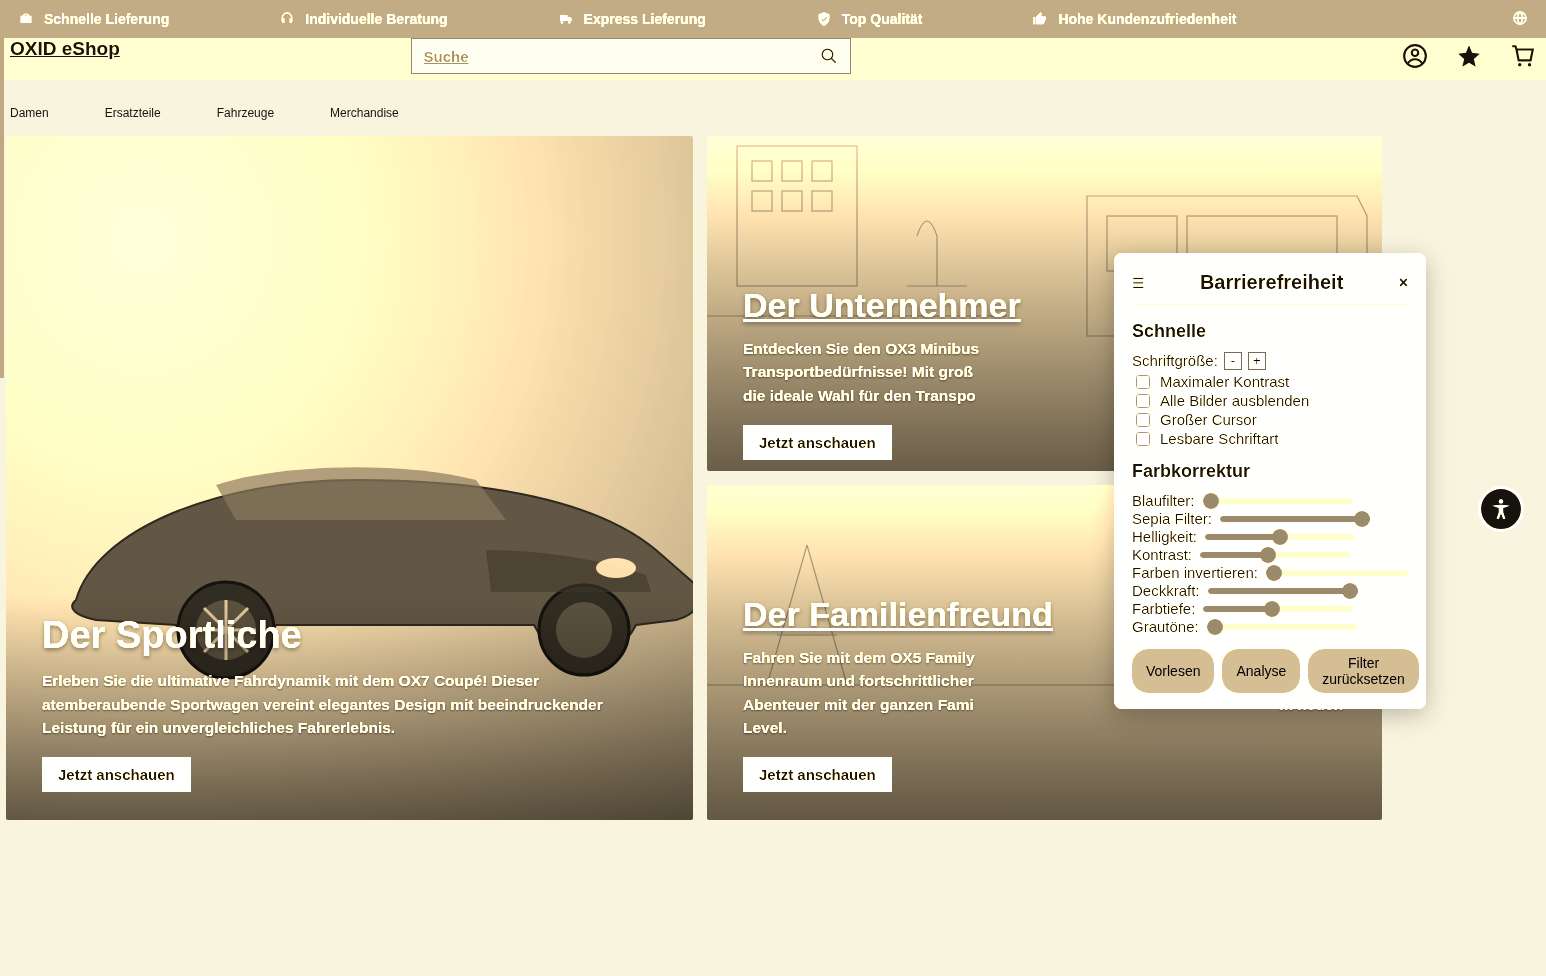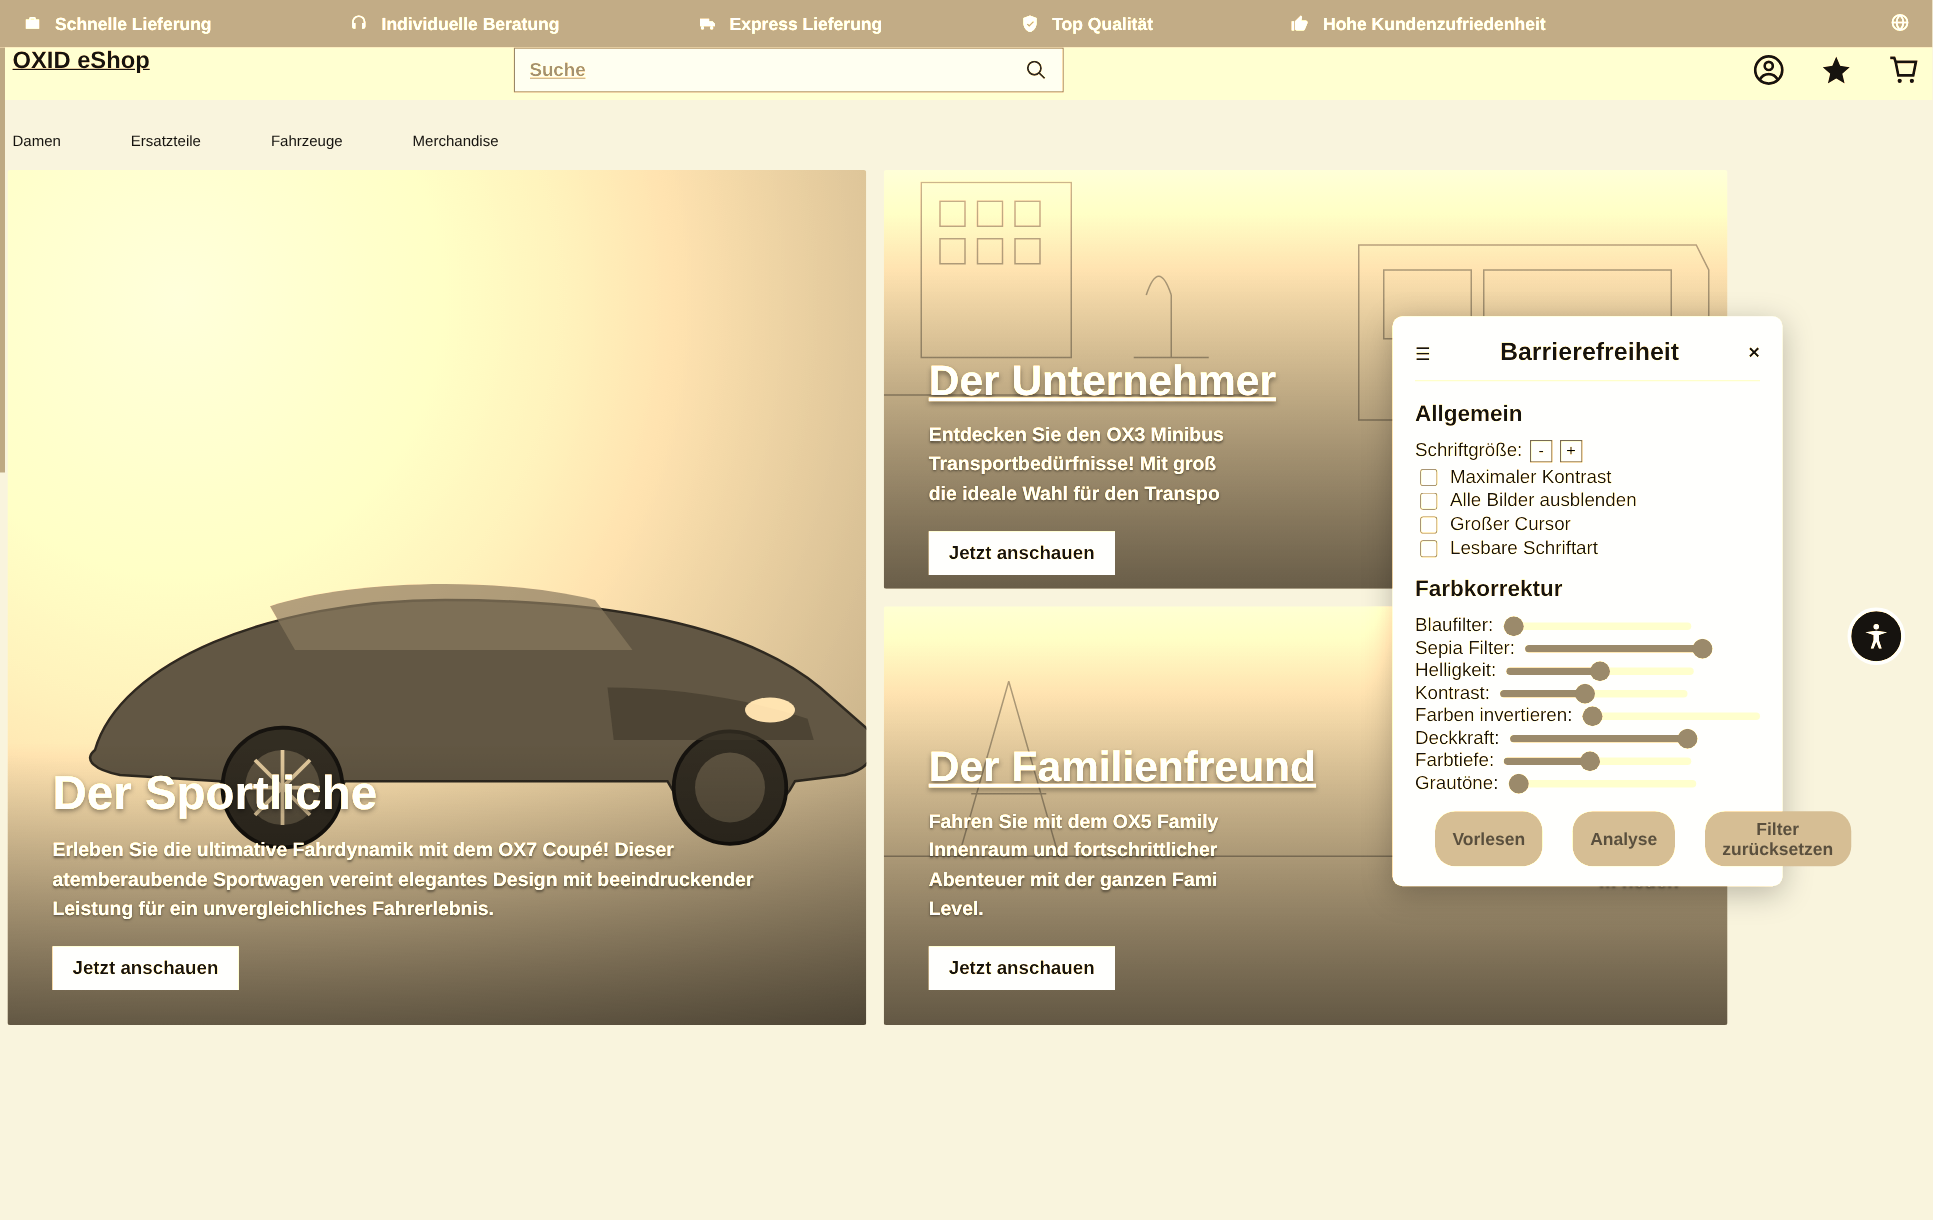--- a/index.html
+++ b/index.html
@@ -131,21 +131,21 @@
     height: 6px; flex: 1; max-width: 150px;
     background: linear-gradient(to right, #1a73ff var(--val,50%), #cfcfcf var(--val,50%));
     border-radius: 3px; outline: none;
   }
   .srow input[type=range]::-webkit-slider-thumb {
     -webkit-appearance: none; width: 16px; height: 16px; border-radius: 50%; background: #1a73ff; border: none;
   }
   .srow input[type=range]::-moz-range-thumb { width: 16px; height: 16px; border-radius: 50%; background: #1a73ff; border: none; }
 
   .a11y-buttons { display: flex; gap: 8px; margin-top: 14px; }
-  .pill { background: #e08a2c; color: #701a75; border: none; border-radius: 16px; padding: 6px 14px; font-size: 14px; font-weight: 700; cursor: pointer; margin-left: 16px;}
+  .pill { background: #e08a2c; color: #000000; border: none; border-radius: 16px; padding: 6px 14px; font-size: 14px; font-weight: 400; cursor: pointer;}
 
   
   .a11y-fab {
     position: absolute; right: 22px; top: 486px;
     width: 46px; height: 46px; border-radius: 50%;
     background: #111; display: flex; align-items: center; justify-content: center;
     border: 3px solid #fff; z-index: 40; cursor: pointer;
   }
   .a11y-fab svg { fill: #fff; width: 26px; height: 26px; }
 
@@ -322,21 +322,21 @@
     </svg>
 </div>
 
 <div class="a11y-panel">
   <div class="a11y-head">
     <span class="burger">☰</span>
     <span class="ttl">Barrierefreiheit</span>
     <span class="close">×</span>
   </div>
 
-  <div class="a11y-sec">Allgemein</div>
+  <div class="a11y-sec">Schnelle</div>
 
   <div class="a11y-row">
     <span class="lbl">Schriftgröße:</span>
     <button class="sqbtn">-</button>
     <button class="sqbtn">+</button>
   </div>
   <label class="chk">
       <input type="checkbox" style="">
       <span>Maximaler Kontrast</span>
     </label>

